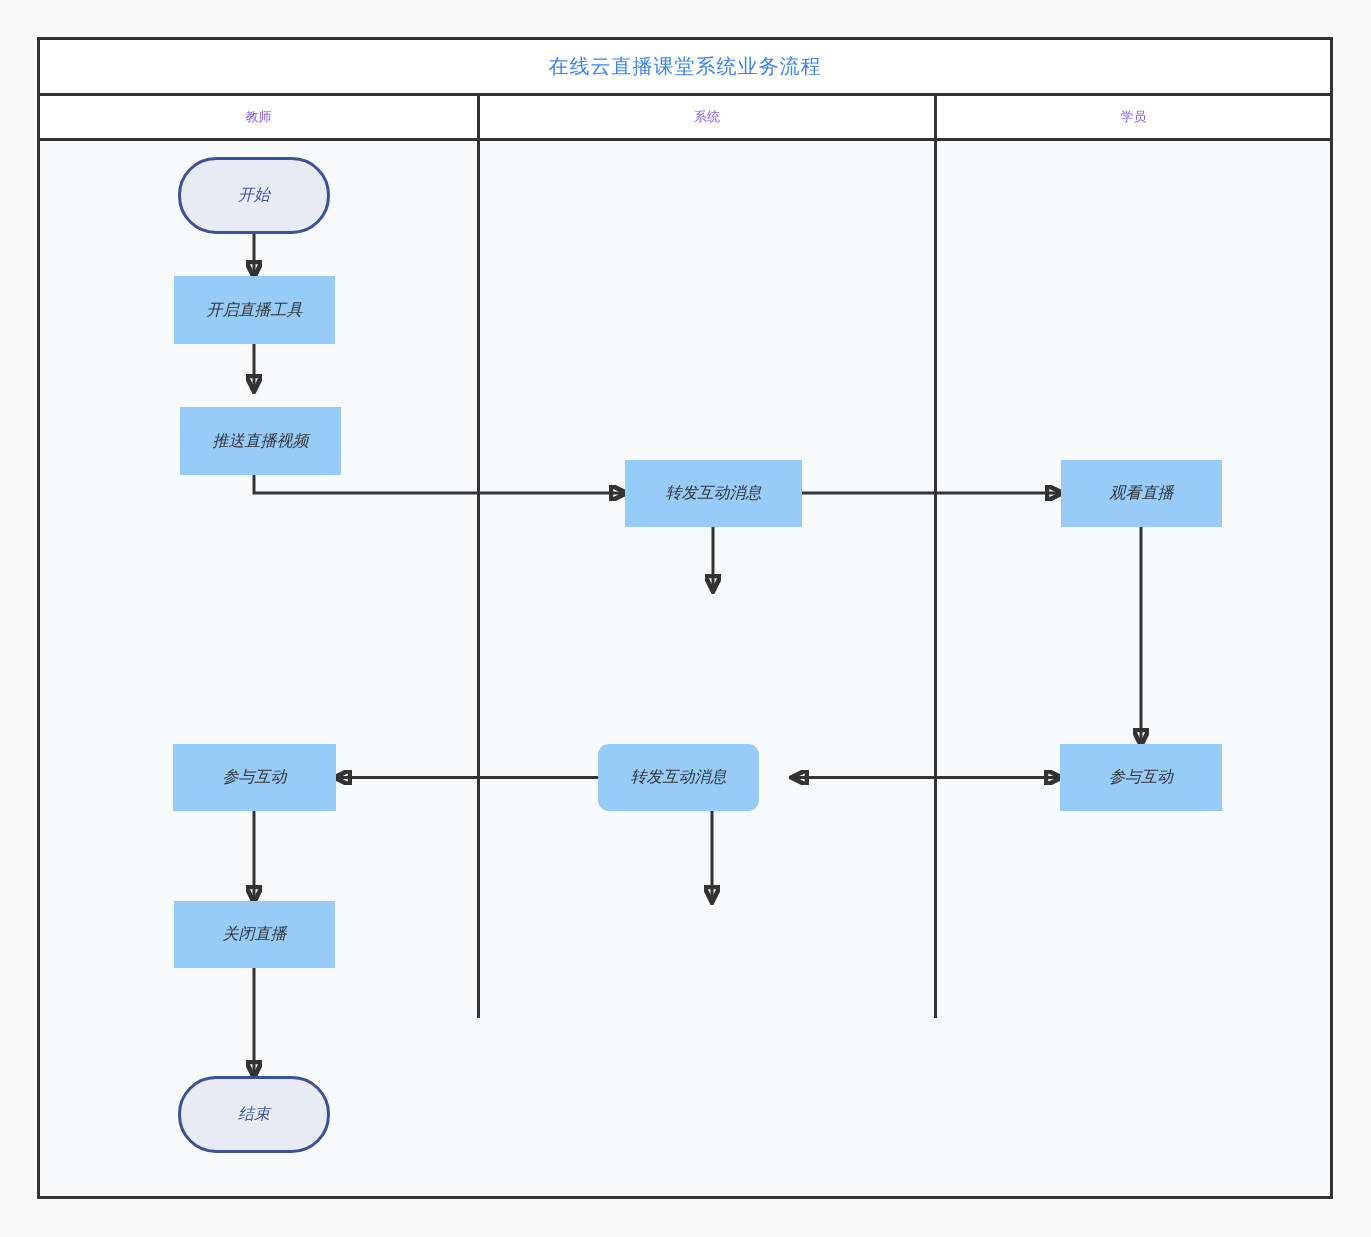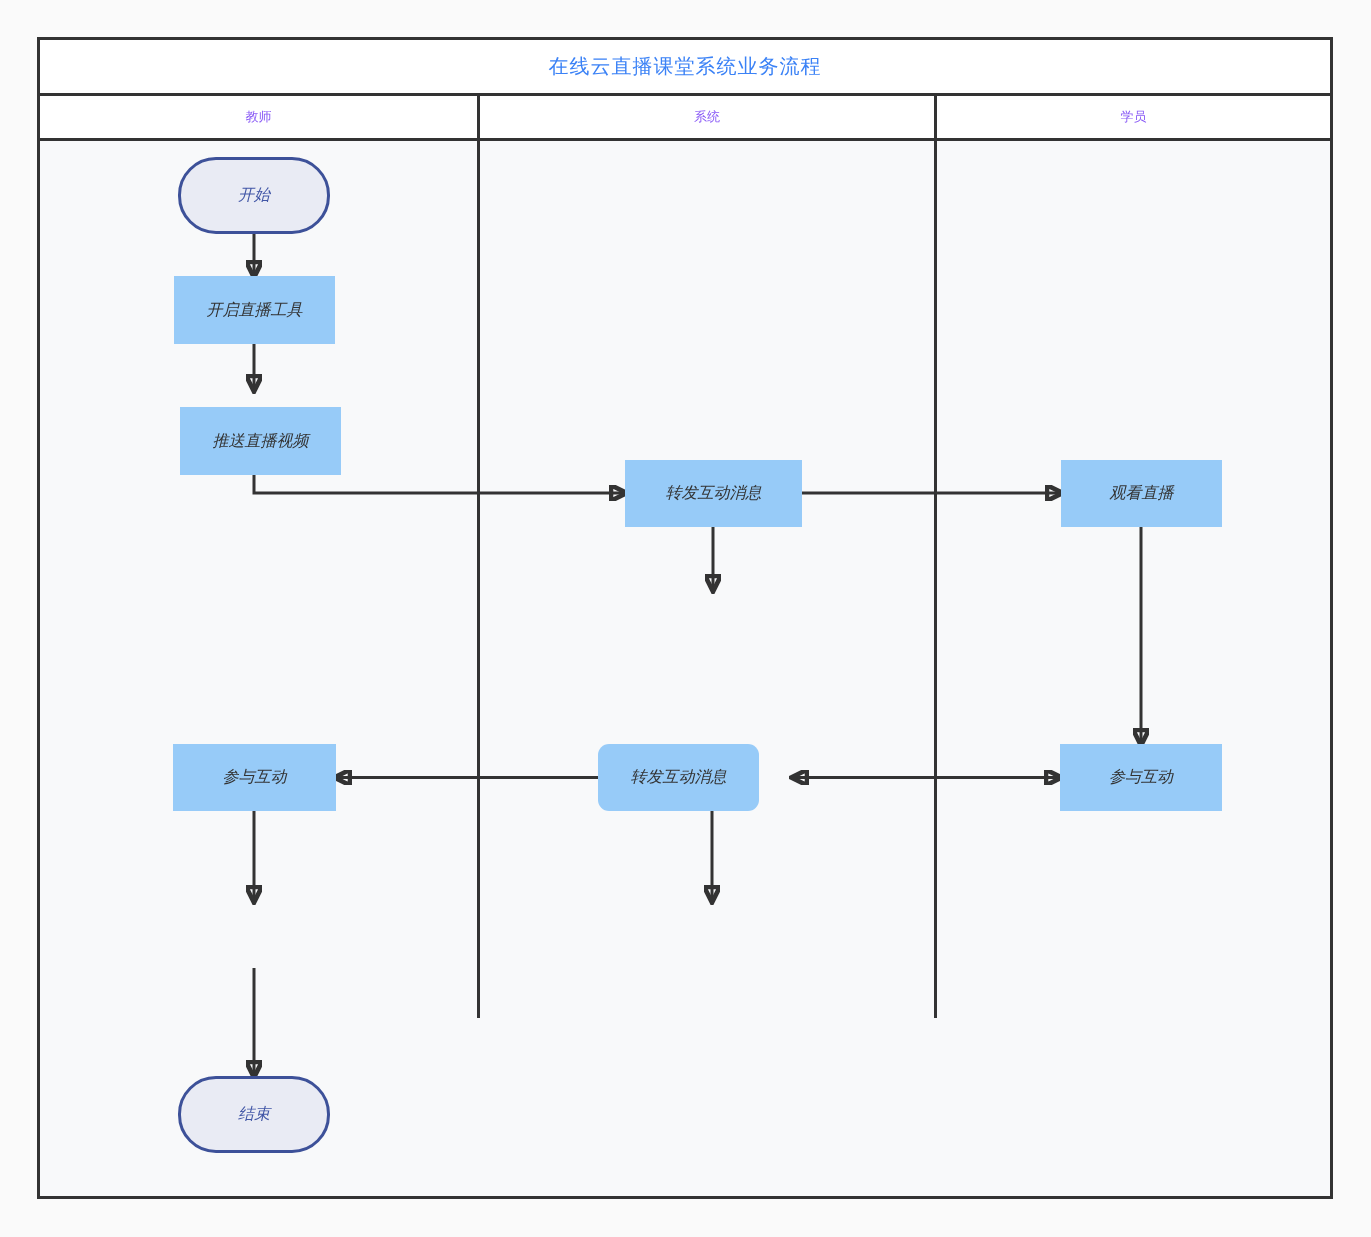--- a/index.html
+++ b/index.html
@@ -149,17 +149,18 @@
       </svg>
 
       <div class="node terminal n-start">开始</div>
       <div class="node process  n-open-tool">开启直播工具</div>
       <div class="node process  n-push-video">推送直播视频</div>
       <div class="node process  n-forward-stream">转发互动消息</div>
       <div class="node process  n-watch-live">观看直播</div>
       <div class="node process  n-teacher-interact">参与互动</div>
       <div class="node process  n-forward-msg">转发互动消息</div>
       <div class="node process  n-student-interact">参与互动</div>
+      <div class="node process  n-close-live">关闭直播</div>
       <div class="node terminal n-end">结束</div>
     </div>
 
   </div>
 </div>
 
 </body></html>

